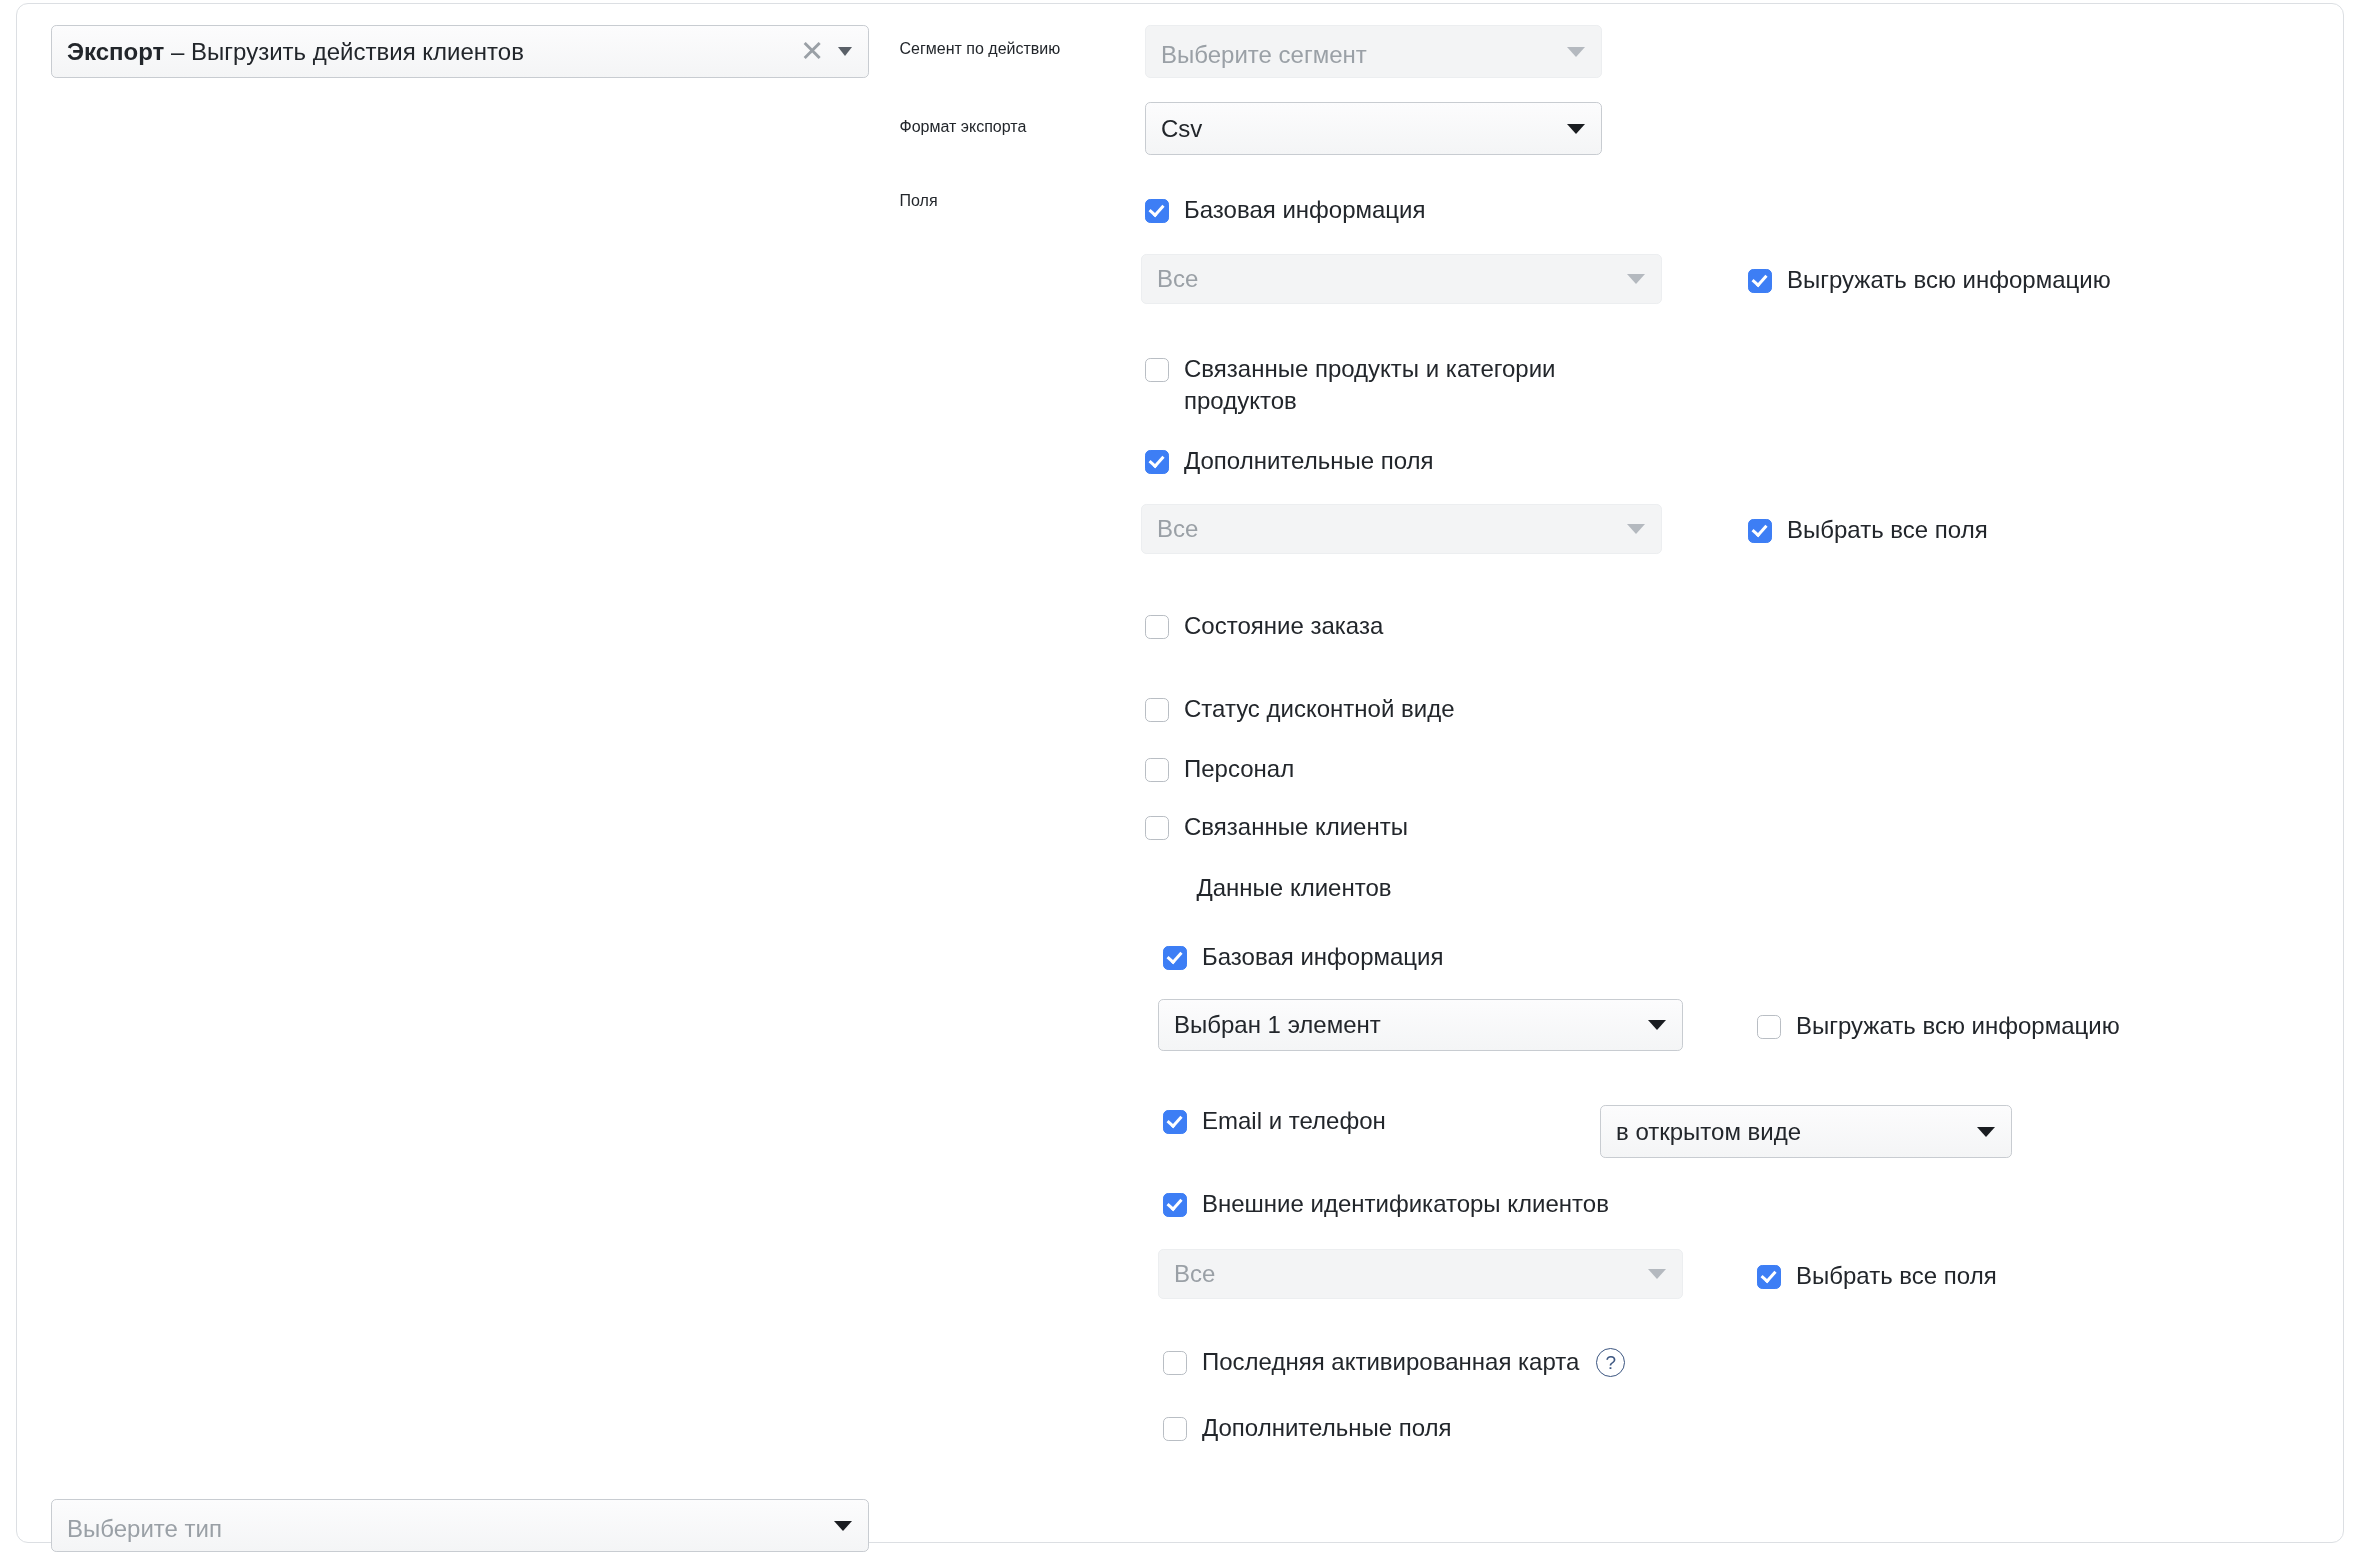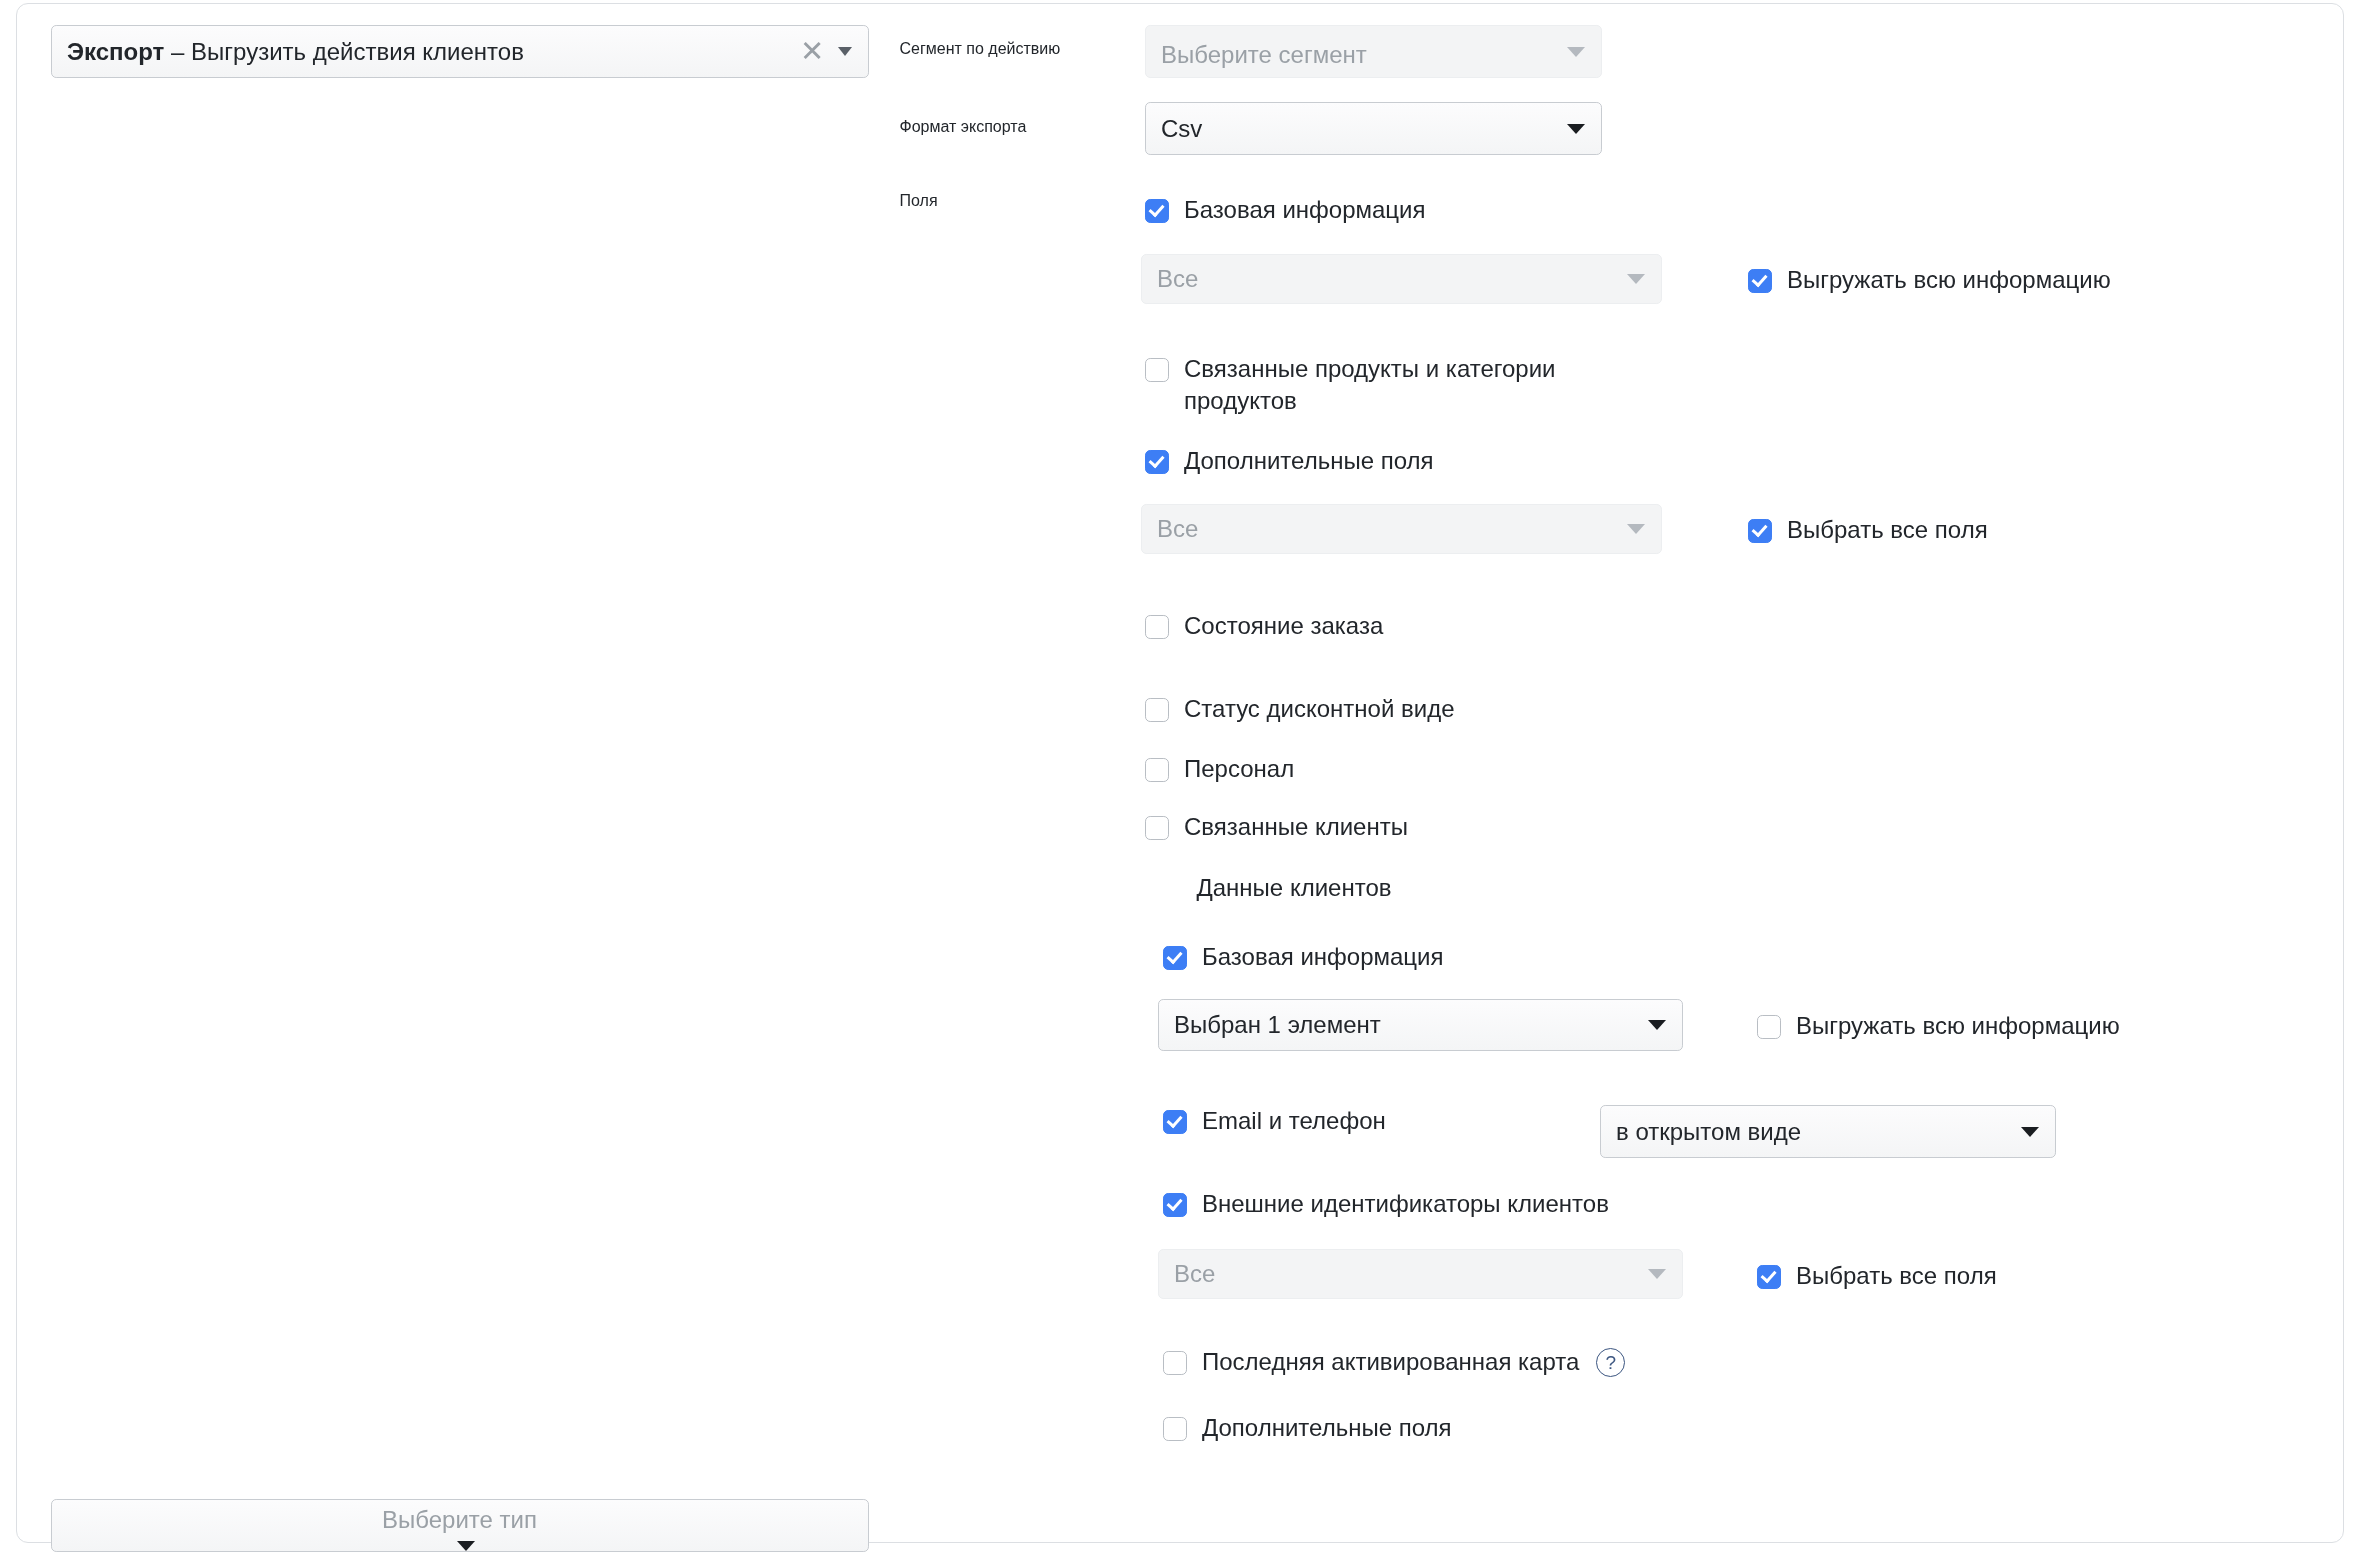--- a/index.html
+++ b/index.html
@@ -171,21 +171,21 @@
 <div id="card">
 
   <div class="select" style="left:34px; top:20.7px; width:818px; height:53px;">
     <span class="val">
       <span class="tag-title">Экспорт</span><span> – </span><span>Выгрузить действия клиентов</span>
     </span>
     <span class="clear-x">✕</span>
     <span class="caret-sm"></span>
   </div>
 
-  <div class="select" style="left:34px; top:1495px; width:818px; height:53px;flex-direction:column;">
+  <div class="select" style="left:34px; top:1495px; width:818px; height:53px;">
     <span class="val ph">Выберите тип</span>
     <span class="caret"></span>
   </div>
 
   <div class="flabel" style="left:883px; top:36px;">Сегмент по действию</div>
   <div class="select disabled" style="left:1128px; top:20.7px; width:457px; height:53px;">
     <span class="val ph">Выберите сегмент</span>
     <span class="caret"></span>
   </div>
 
@@ -261,21 +261,21 @@
   </div>
   <div class="cb off" style="left:1740px; top:1006px;">
     <span class="box"></span>
     <span class="txt">Выгружать всю информацию</span>
   </div>
 
   <div class="cb on" style="left:1146px; top:1101px;">
     <span class="box"></span>
     <span class="txt">Email и телефон</span>
   </div>
-  <div class="select" style="left:1583px; top:1101px; width:456px; height:53px;">
+  <div class="select" style="left:1583px; top:1101px; width:412px; height:53px;">
     <span class="val">в открытом виде</span>
     <span class="caret"></span>
   </div>
 
   <div class="cb on" style="left:1146px; top:1184px;">
     <span class="box"></span>
     <span class="txt">Внешние идентификаторы клиентов</span>
   </div>
   <div class="select disabled" style="left:1141px; top:1245px; width:525px; height:50px;">
     <span class="val ph-plain">Все</span>

